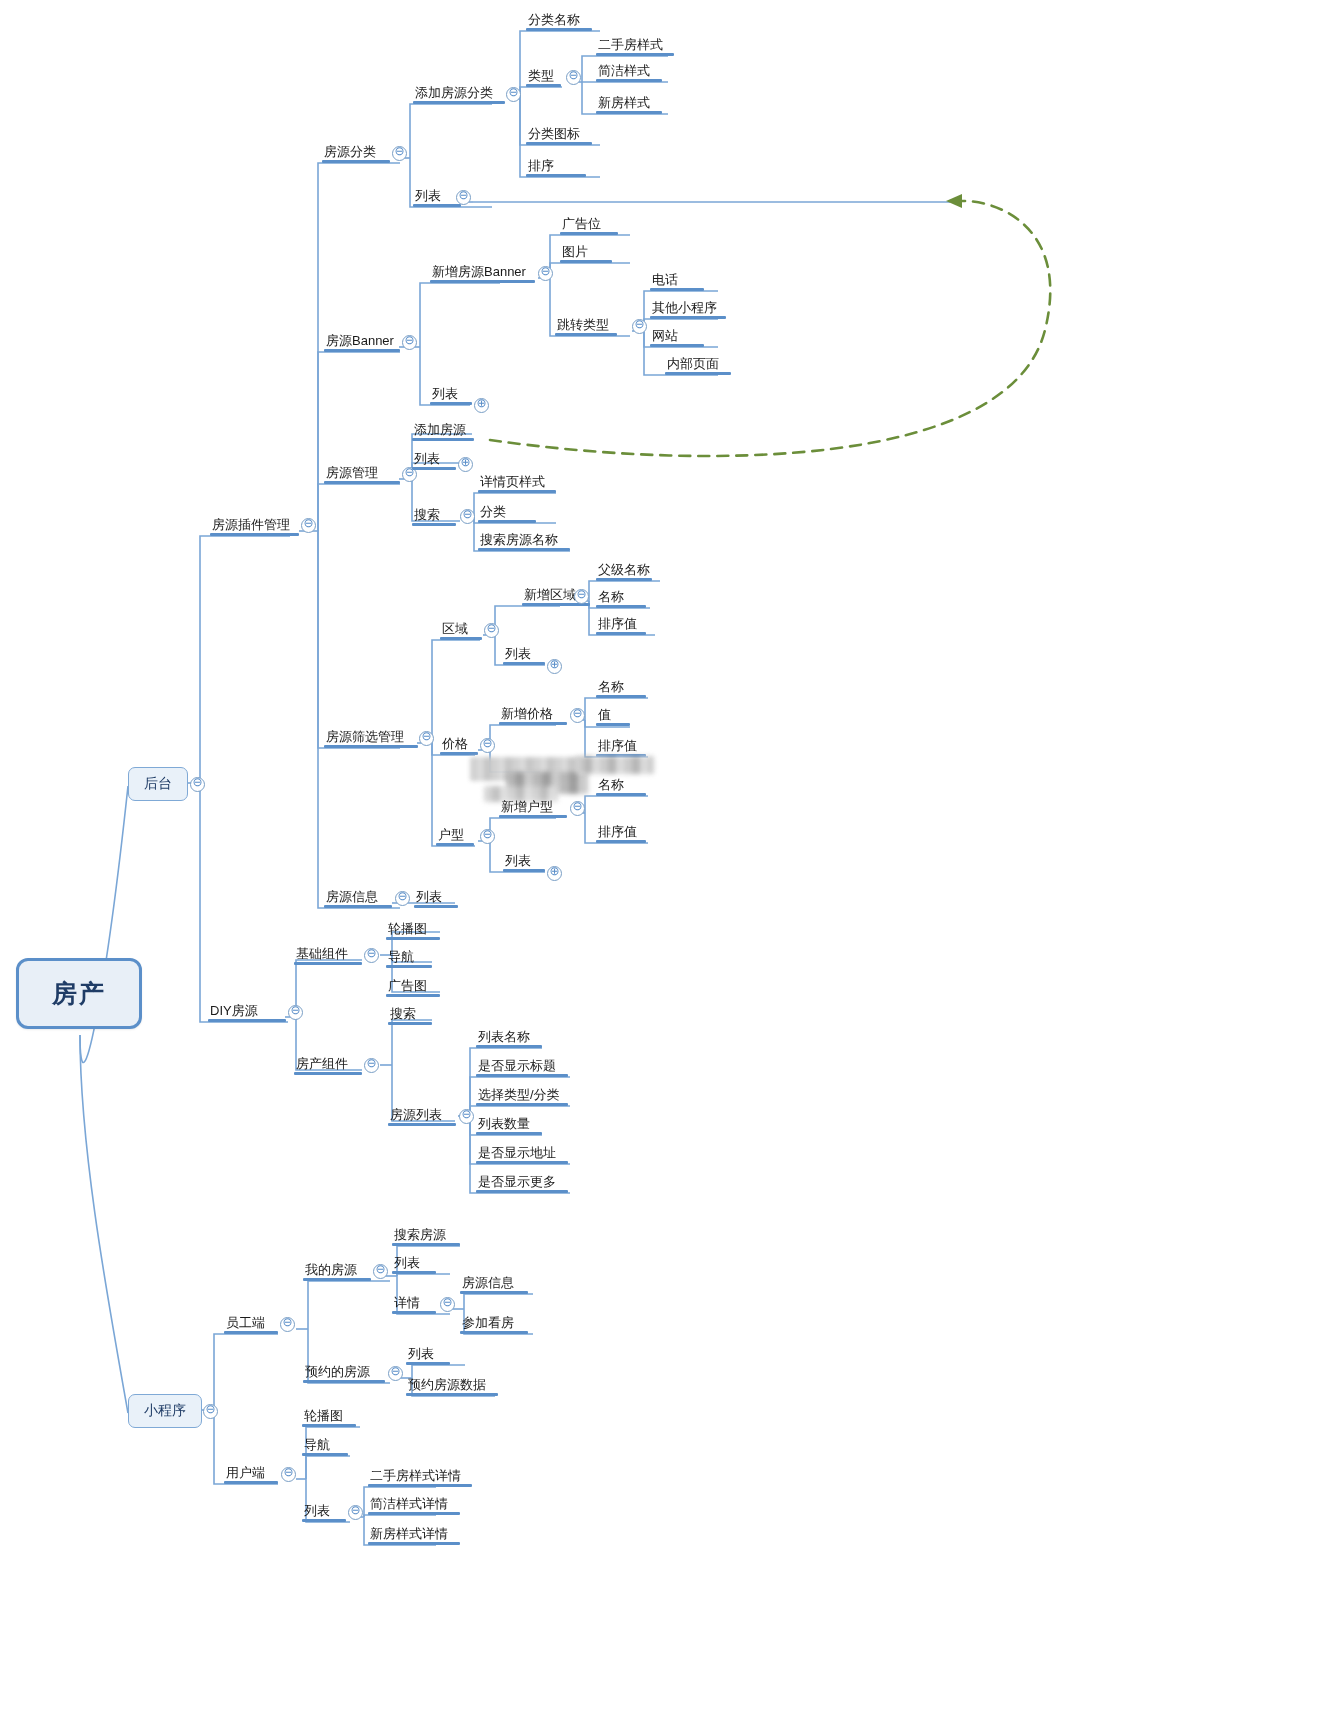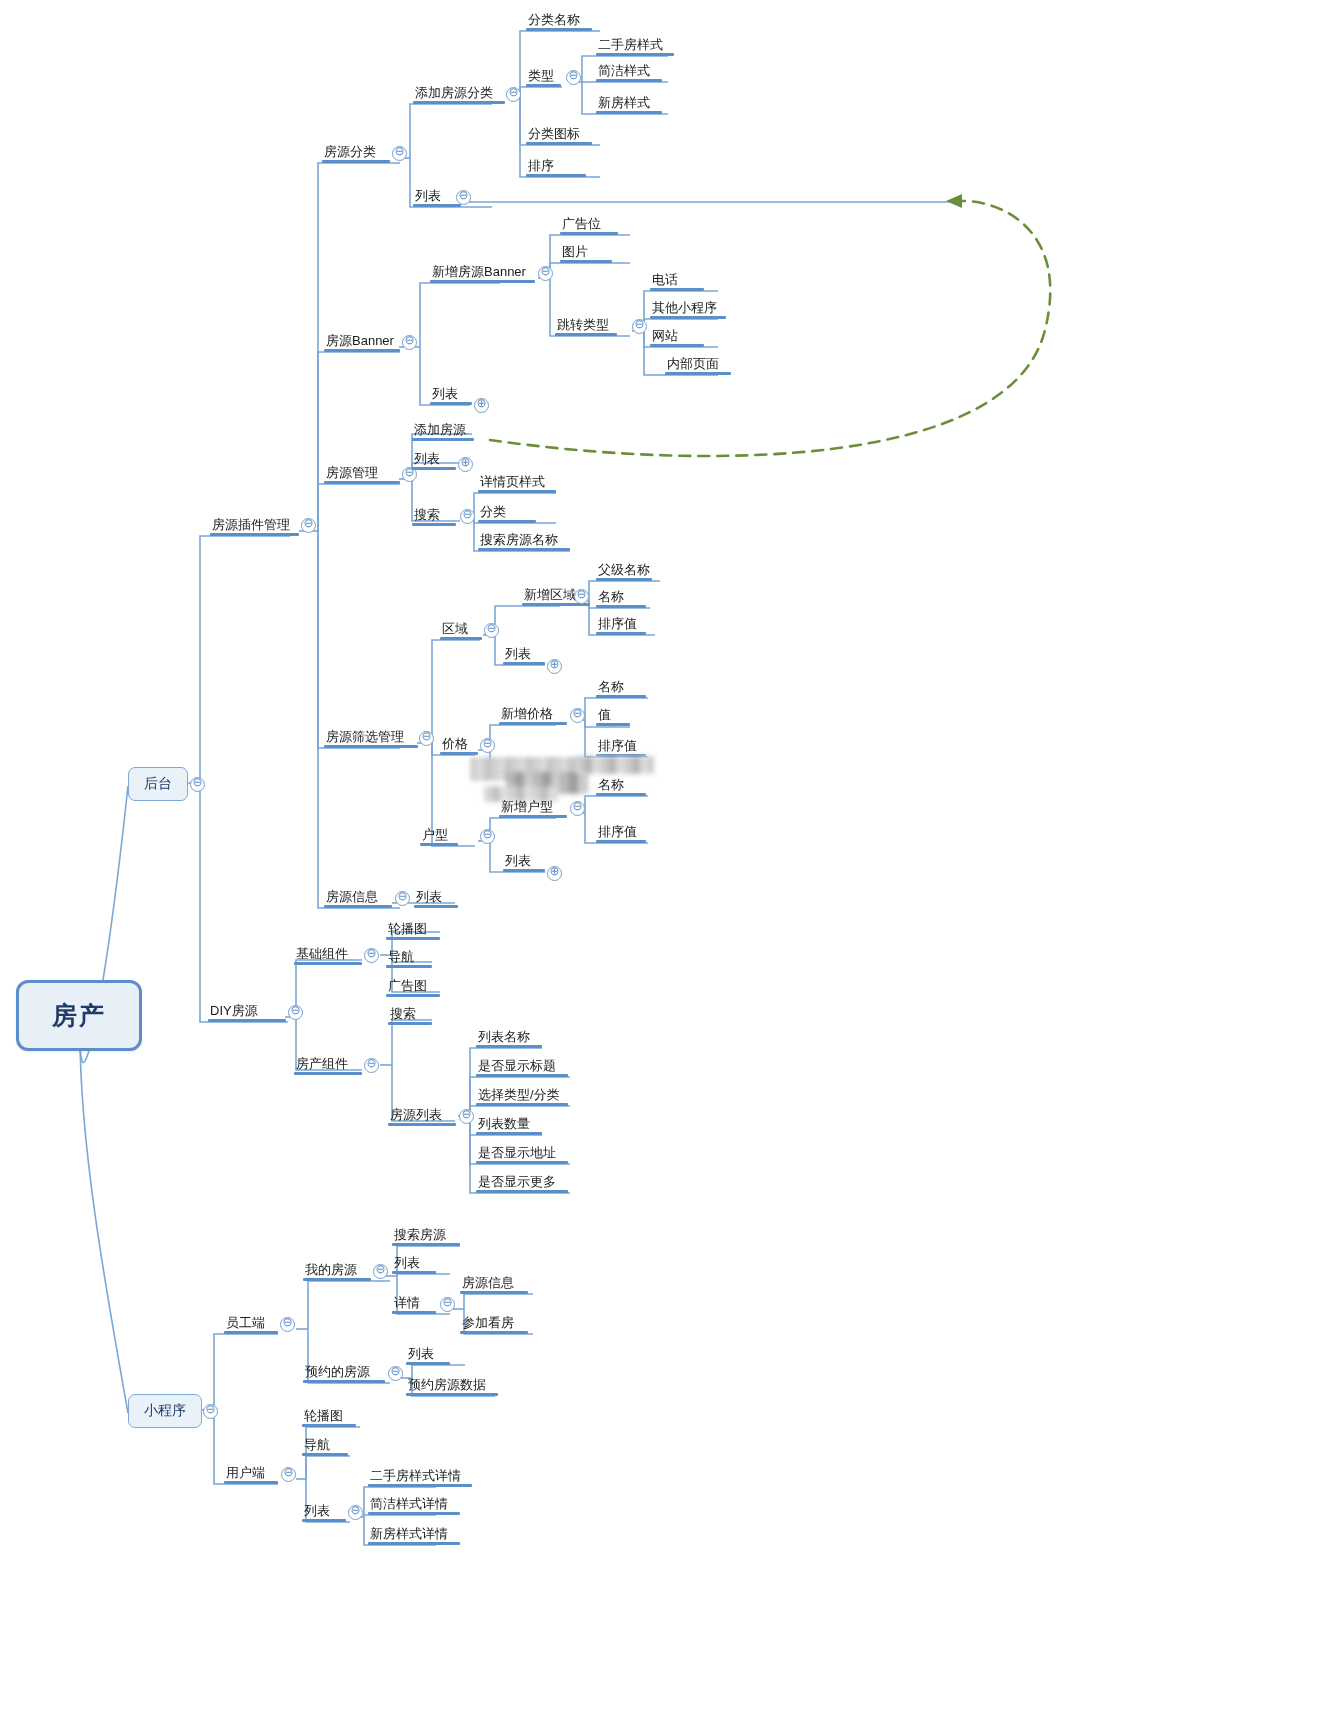--- a/index.html
+++ b/index.html
@@ -186,21 +186,21 @@
 
     <path d="M352 1517 L 364 1517" fill="none" stroke="#7aa6d6" stroke-width="1.6"></path>
     <path d="M364 1517 C 364 1495, 364 1490, 364 1487 L 436 1487" fill="none" stroke="#7aa6d6" stroke-width="1.6"></path>
     <path d="M364 1517 C 364 1517, 364 1516, 364 1515 L 436 1515" fill="none" stroke="#7aa6d6" stroke-width="1.6"></path>
     <path d="M364 1517 C 364 1538, 364 1542, 364 1545 L 436 1545" fill="none" stroke="#7aa6d6" stroke-width="1.6"></path>
 
     <path d="M490 440 C 700 470, 1010 470, 1045 330 C 1070 230, 1000 200, 962 201" fill="none" stroke="#6b8e3a" stroke-width="2.6" stroke-dasharray="11 8" stroke-linecap="round"></path>
     <polygon points="962,194 946,201 962,208" fill="#6b8e3a"></polygon>
   </svg>
 
-  <div class="root" style="left:16px;top:980px;width:120px;height:65px;">
+  <div class="root" style="left:16px;top:958px;width:120px;height:65px;">
     <span>房产</span>
   </div>
 
   <div class="pill" style="left:128px;top:767px;width:58px;height:32px;">
     <span>后台</span>
   </div>
   <div class="toggle" style="left:190px;top:777px;">
     <span>⊖</span>
   </div>
 
@@ -467,21 +467,21 @@
   <div class="redact" style="left:506px;top:772px;background:
        repeating-linear-gradient(90deg,#b5b5b5 0 9px,#9a9a9a 9px 18px,#cacaca 18px 27px);
        width:82px;height:22px;filter:blur(2.6px);opacity:.95;"></div>
   <div class="redact" style="left:484px;top:786px;background:
        repeating-linear-gradient(90deg,#d2d2d2 0 8px,#bdbdbd 8px 16px,#dedede 16px 24px);
        width:74px;height:16px;filter:blur(2.4px);opacity:.92;"></div>
   <div class="redact" style="left:576px;top:756px;background:
        repeating-linear-gradient(90deg,#c9c9c9 0 8px,#b0b0b0 8px 16px,#d9d9d9 16px 24px);
        width:78px;height:18px;filter:blur(2.4px);opacity:.93;"></div>
 
-  <div class="node" style="left:420px;top:824px;width:38px;height:22px;">
+  <div class="node" style="left:436px;top:824px;width:38px;height:22px;">
     <span class="lbl">户型</span>
     <span class="ul" style="width:38px;"></span>
   </div>
   <div class="toggle" style="left:480px;top:829px;">
     <span>⊖</span>
   </div>
 
   <div class="node" style="left:499px;top:796px;width:68px;height:22px;">
     <span class="lbl">新增户型</span>
     <span class="ul" style="width:68px;"></span>

